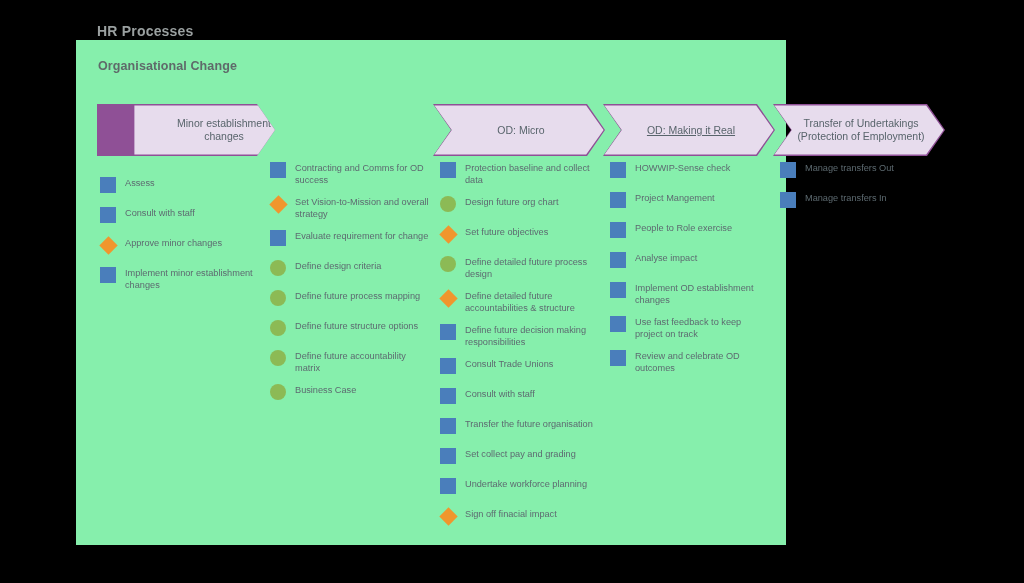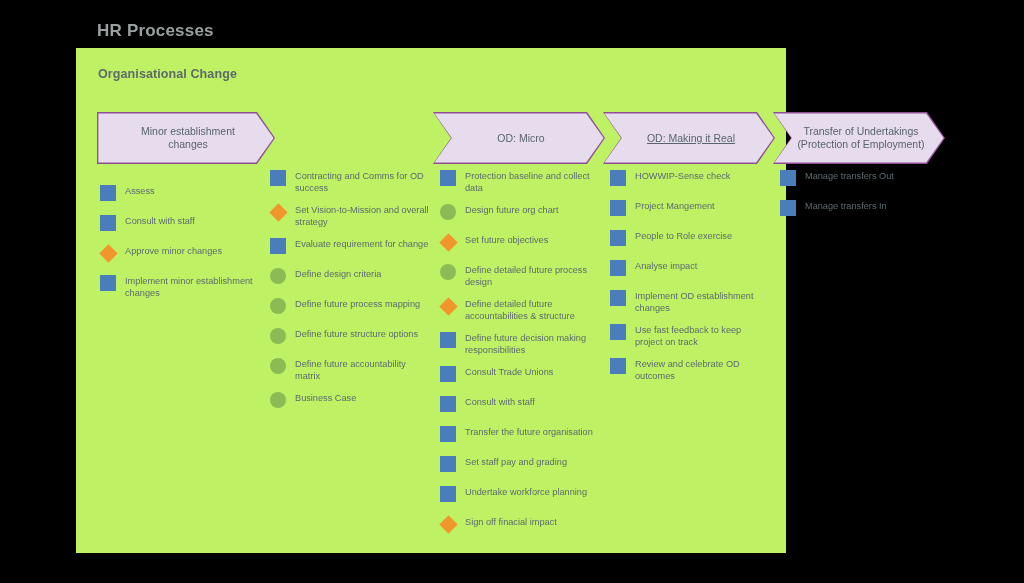--- a/index.html
+++ b/index.html
@@ -20,37 +20,37 @@
     position: absolute;
     left: 0; top: 0;
     width: 1024px;
     height: 48px;
     background: #000000;
   }
   #app-title {
     position: absolute;
     left: 97px;
     top: 24px;
-    font-size: 17px;
+    font-size: 14px;
     font-weight: bold;
     color: #9aa0a0;
     letter-spacing: 0.2px;
     line-height: 14px;
     height: 14px;
     overflow: hidden;
   }
 
   
   #card {
     position: absolute;
     left: 76px;
-    top: 48px;
+    top: 40px;
     width: 710px;
     height: 505px;
-    background: #bef264;
+    background: #86efac;
   }
 
   #card-title {
     position: absolute;
     left: 22px;
     top: 19px;
     font-size: 12.5px;
     font-weight: bold;
     color: #5f6a6a;
     letter-spacing: 0.1px;
@@ -91,20 +91,21 @@
     line-height: 12.5px;
     box-sizing: border-box;
     padding-left: 22px;
     padding-right: 18px;
     -webkit-clip-path: polygon(0 0, calc(100% - 17.4px) 0, 100% 50%, calc(100% - 17.4px) 100%, 0 100%, 17.4px 50%);
     clip-path: polygon(0 0, calc(100% - 17.4px) 0, 100% 50%, calc(100% - 17.4px) 100%, 0 100%, 17.4px 50%);
   }
   .banner-inner.first {
     -webkit-clip-path: polygon(0 0, calc(100% - 17.4px) 0, 100% 50%, calc(100% - 17.4px) 100%, 0 100%);
     clip-path: polygon(0 0, calc(100% - 17.4px) 0, 100% 50%, calc(100% - 17.4px) 100%, 0 100%);
+    margin-left: 36px;
   }
 
   
   #columns {
     position: absolute;
     left: 21px;
     top: 120px;
     width: 850px;
     height: 390px;
   }
@@ -256,21 +257,21 @@
         <div class="item">
           <span class="marker square"></span>
           <span class="item-label">Consult with staff</span>
         </div>
         <div class="item">
           <span class="marker square"></span>
           <span class="item-label">Transfer the future organisation</span>
         </div>
         <div class="item">
           <span class="marker square"></span>
-          <span class="item-label">Set staff pay and grading</span>
+          <span class="item-label">Set collect pay and grading</span>
         </div>
         <div class="item">
           <span class="marker square"></span>
           <span class="item-label">Undertake workforce planning</span>
         </div>
         <div class="item">
           <span class="marker diamond"></span>
           <span class="item-label">Sign off finacial impact</span>
         </div>
       </div>

